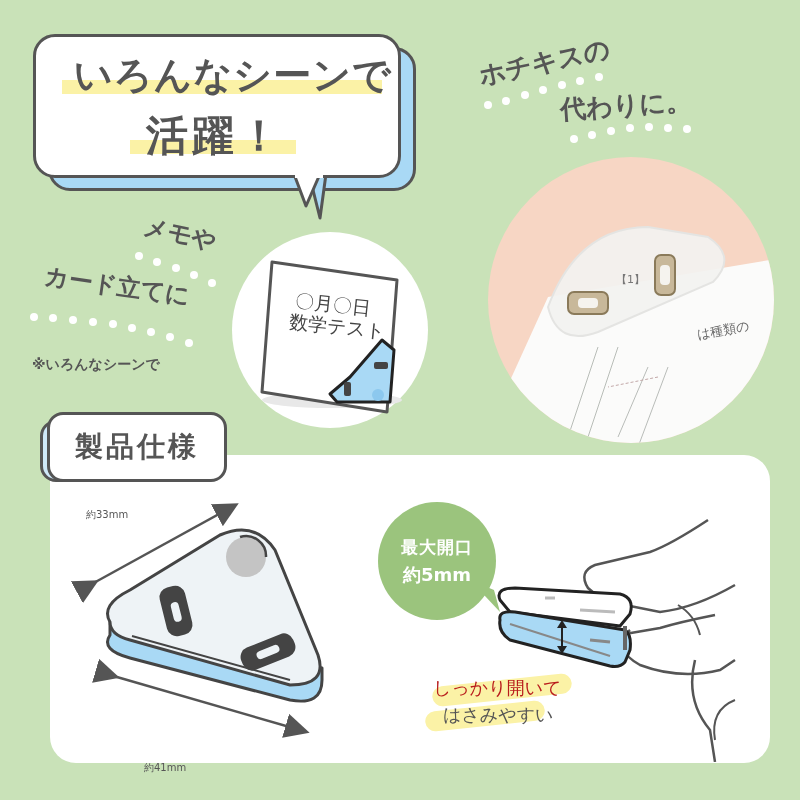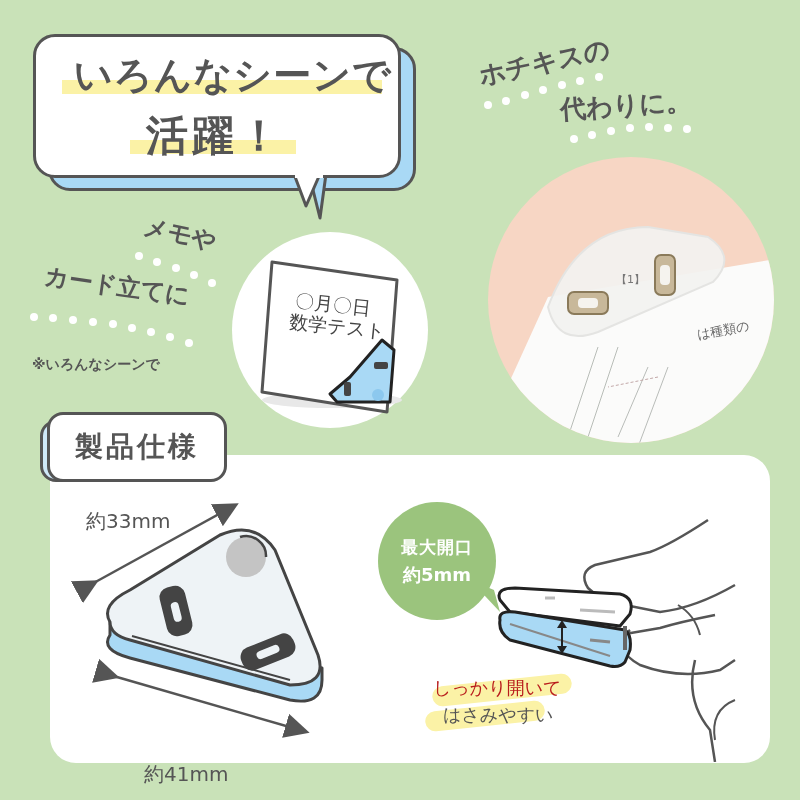--- a/index.html
+++ b/index.html
@@ -63,21 +63,21 @@
     left: 40px; top: 420px; width: 180px; height: 62px;
     background: #cfe9f8; border: 3px solid #555; border-radius: 16px;
   }
   .spec-tab {
     left: 32px; top: 412px; width: 180px; height: 70px;
     background: #ffffff; border: 3px solid #555; border-radius: 16px;
     display: flex; align-items: center; justify-content: center; margin-left: 15px;
   }
   .spec-title { font-size: 28px; font-weight: bold; color: #555; letter-spacing: 3px; }
 
-  .dim { font-size: 20px; color: #555; }
+  .dim { font-size: 10px; color: #555; }
   .dim-33 { left: 86px; top: 508px; }
   .dim-41 { left: 144px; top: 725px; margin-top: 36px; }
 
   .green-bubble {
     left: 378px; top: 502px; width: 118px; height: 118px;
     border-radius: 50%; background: #9bc47d;
     display: flex; flex-direction: column; align-items: center; justify-content: center;
     color: #ffffff; font-weight: bold;
   }
   .gb-l1 { font-size: 17px; letter-spacing: 1px; }

